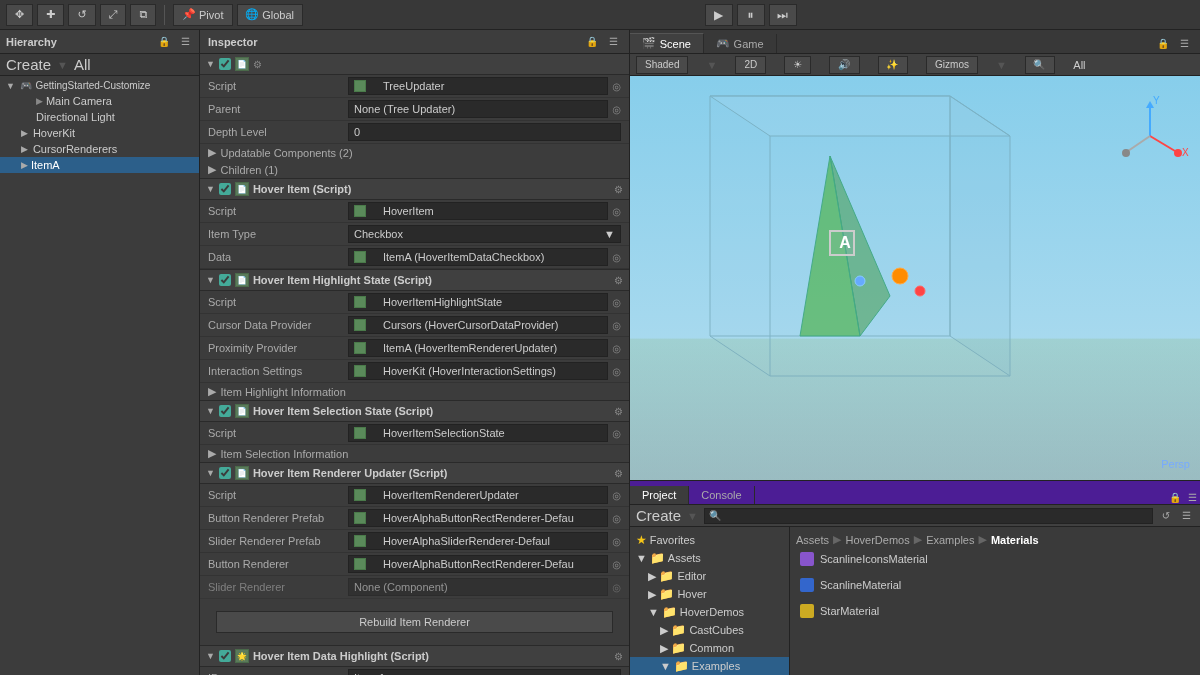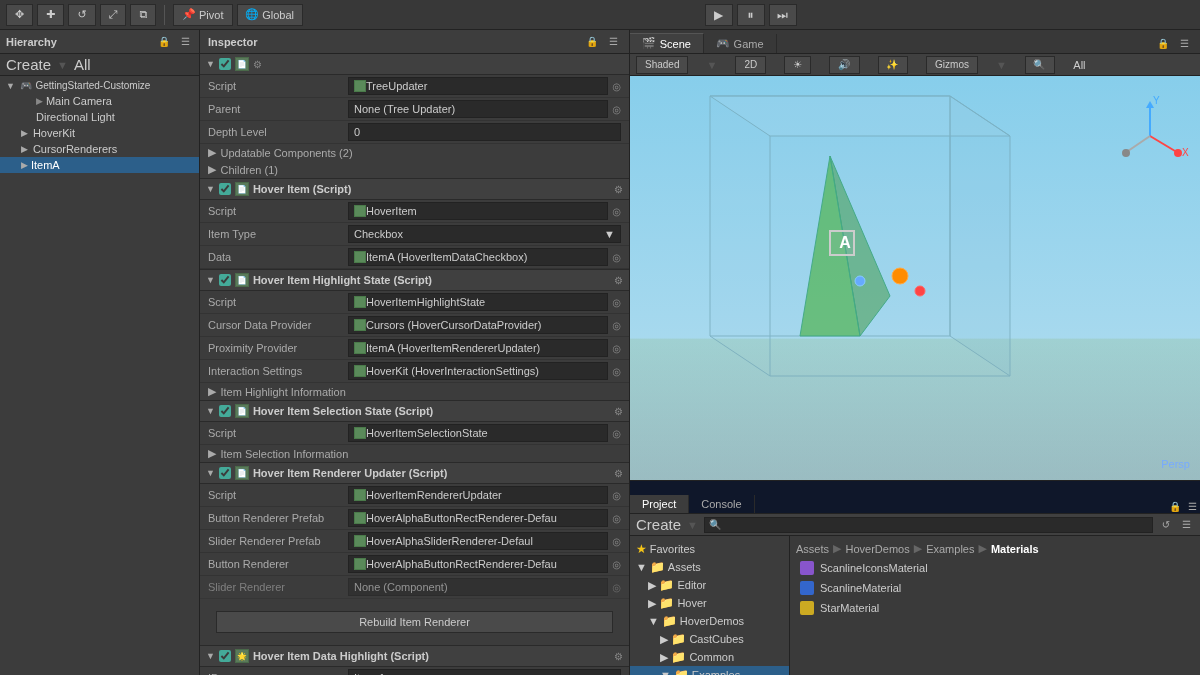--- a/index.html
+++ b/index.html
@@ -152,21 +152,21 @@
     }
     .field-value-box {
       background: #2a2a2a;
       border: 1px solid #222;
       padding: 1px 5px;
       color: #ccc;
       font-size: 11px;
       flex: 1;
       display: flex;
       align-items: center;
-      gap: 0;
+      gap: 17px;
       min-height: 18px;
     }
     .field-dropdown {
       background: #2a2a2a;
       border: 1px solid #222;
       padding: 1px 5px;
       color: #ccc;
       font-size: 11px;
       flex: 1;
       display: flex;
@@ -267,23 +267,23 @@
 
     
     #project-panel {
       flex: 1;
       background: #3c3c3c;
       display: flex;
       flex-direction: column;
     }
     .proj-tabs {
       display: flex;
-      background: #0f172a;
+      background: #4c1d95;
       border-bottom: 1px solid #222;
-      height: 33px;
+      height: 24px;
       align-items: flex-end;
     }
     .proj-tab {
       padding: 3px 12px;
       font-size: 11px;
       color: #aaa;
       cursor: pointer;
       border-right: 1px solid #2a2a2a;
     }
     .proj-tab.active { background: #3c3c3c; color: #fff; }
@@ -329,21 +329,21 @@
       font-size: 11px;
       color: #aaa;
       margin-bottom: 4px;
       display: flex;
       gap: 4px;
       align-items: center;
     }
     .breadcrumb span { cursor: pointer; }
     .breadcrumb-arrow { color: #666; }
 
-    .file-list { display: flex; flex-direction: column; gap: 2px; }
+    .file-list { display: flex; flex-direction: column; gap: 8px; }
     .file-item {
       display: flex;
       align-items: center;
       gap: 6px;
       padding: 2px 4px;
       cursor: pointer;
       font-size: 11px;
       color: #ccc;
     }
     .mat-icon {

